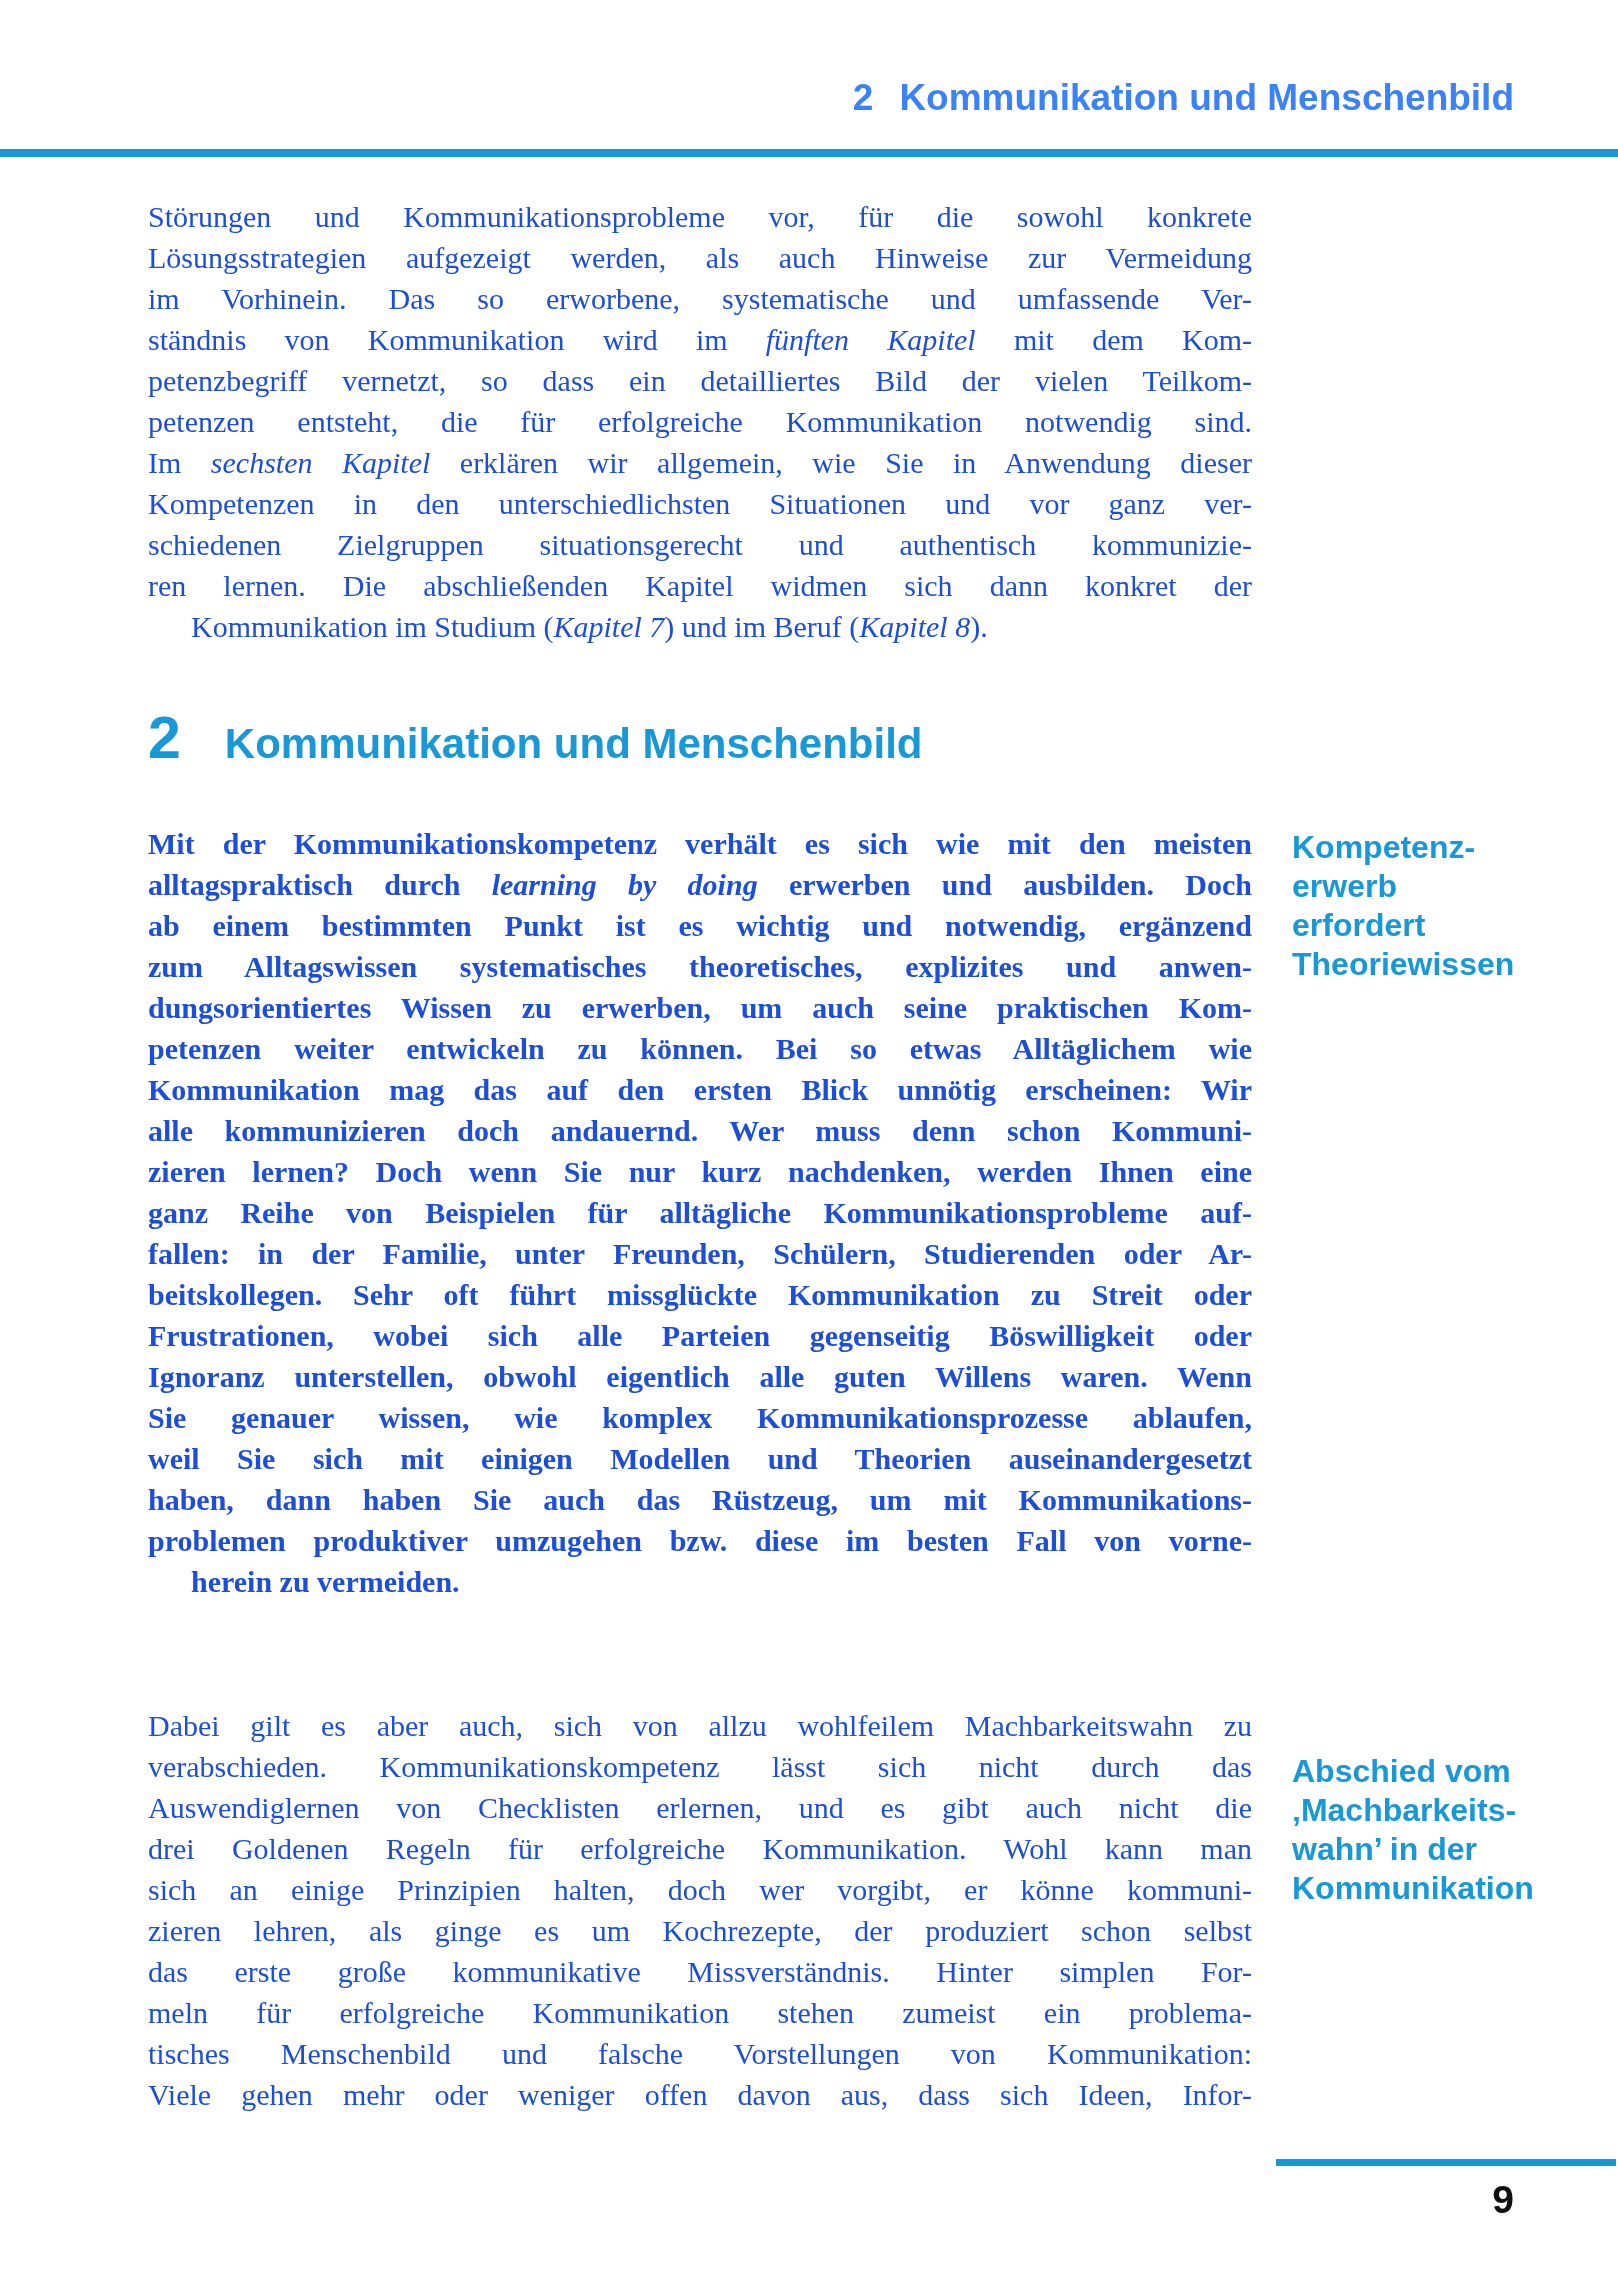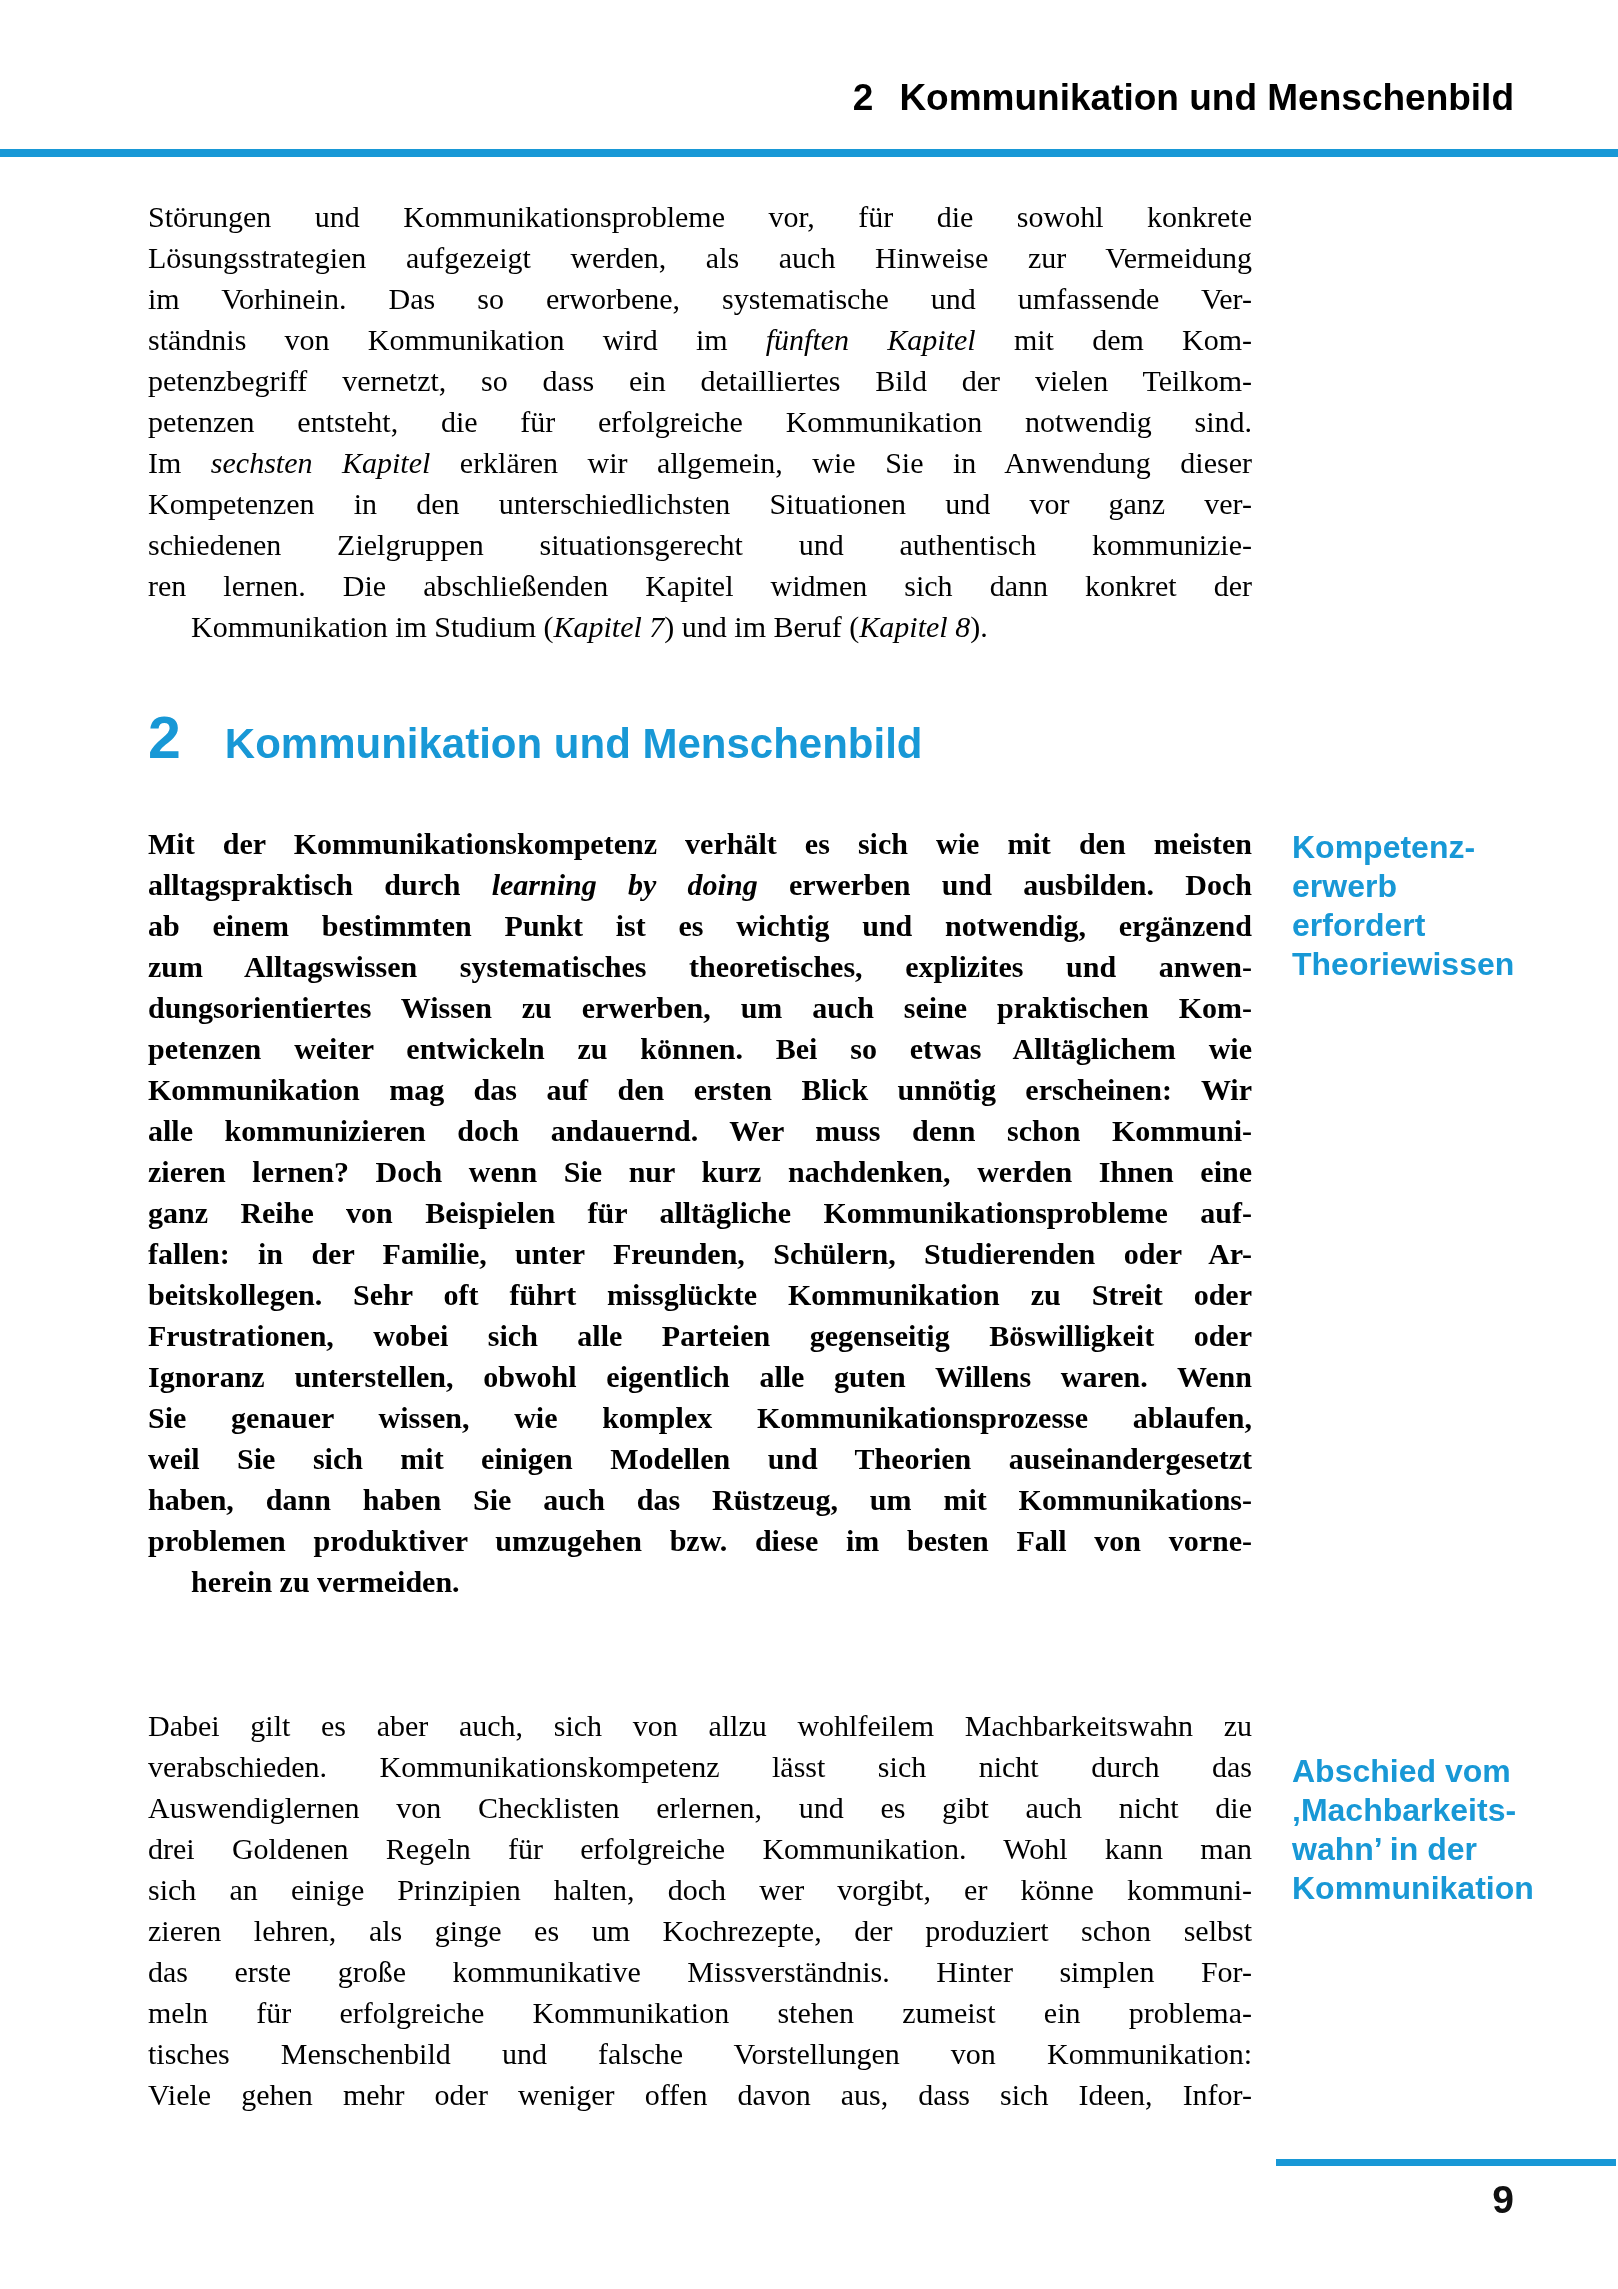--- a/index.html
+++ b/index.html
@@ -18,33 +18,33 @@
   .running-head {
     position: absolute;
     top: 79px;
     left: 0;
     right: 105px;
     text-align: right;
     font-family: "Liberation Sans", "DejaVu Sans", sans-serif;
     font-weight: bold;
     font-size: 37px;
     line-height: 1;
-    color: #000000;
+    color: #3b82f6;
   }
   .running-head .rh-num { display: inline-block; margin-right: 26px; }
   .rule { position: absolute; background: var(--accent); }
   .rule-top { top: 149px; left: 0; width: 1619px; height: 8.3px; }
   
   .body-block {
     position: absolute;
     left: 148px;
     width: 1104px;
     font-size: 30px;
     line-height: 41px;
-    color: #000000;
+    color: #1d4ed8;
   }
   .jline { text-align: justify; text-align-last: justify; }
   .jline-last { text-align-last: left; margin-left: 43px; }
   .jline i { font-style: italic; }
   #para-intro { top: 196px; }
   #para-competence { top: 823px; font-weight: bold; }
   #para-machbarkeit { top: 1705px; }
   
   .section-heading {
     position: absolute;

